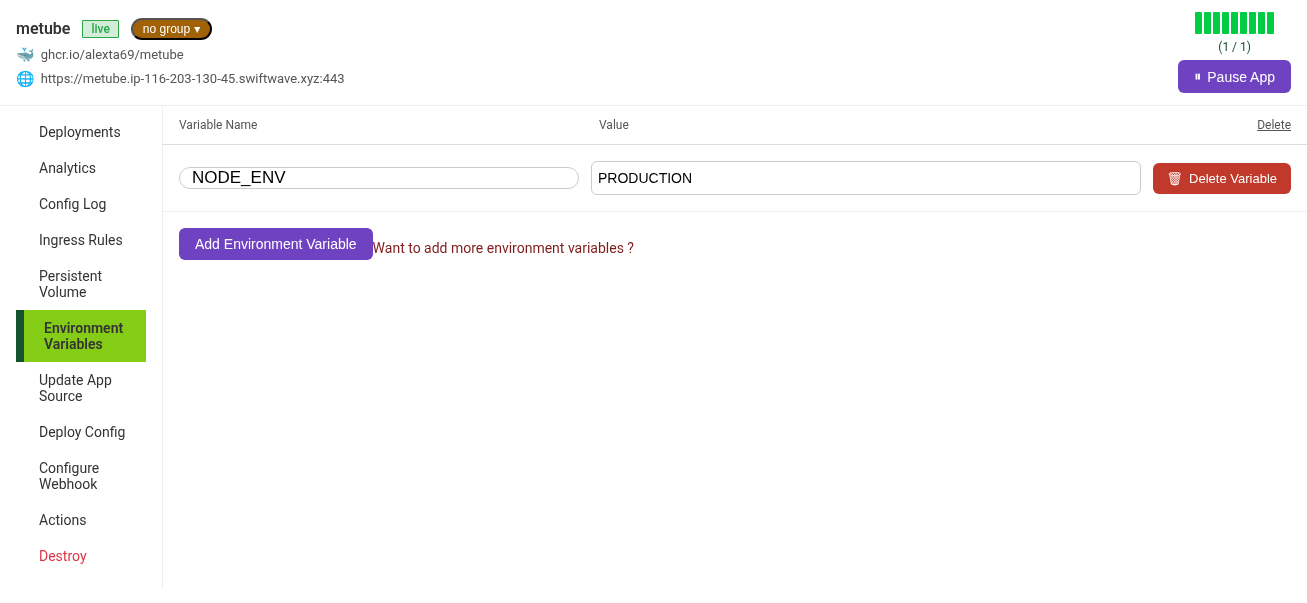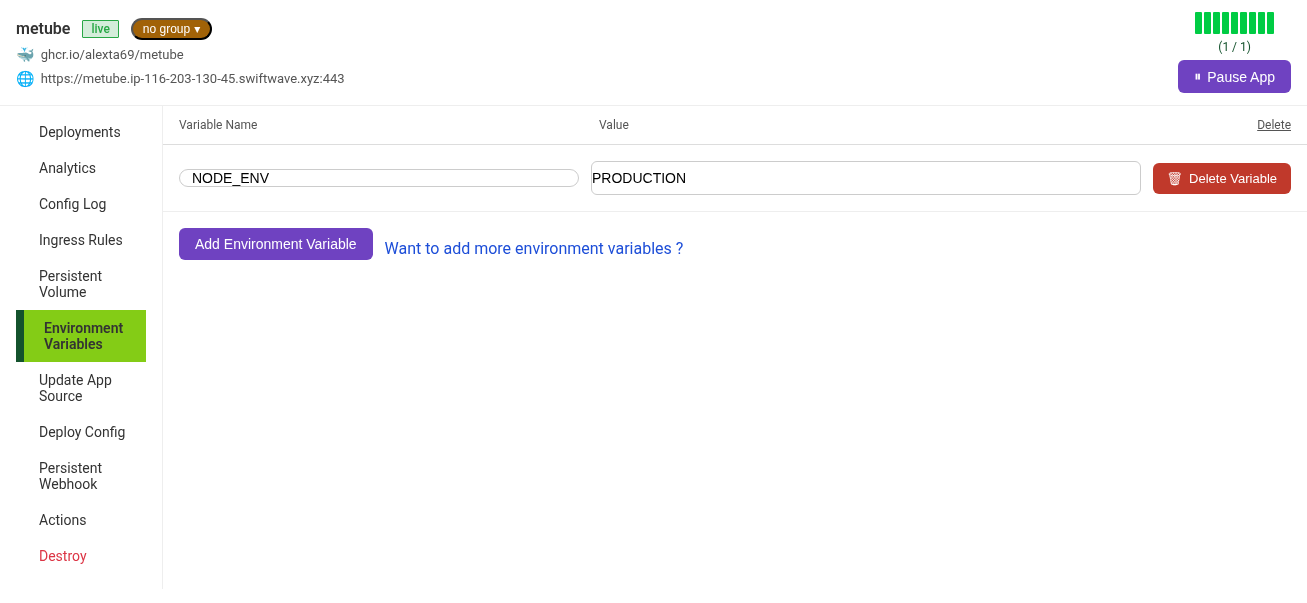--- a/index.html
+++ b/index.html
@@ -154,26 +154,26 @@
       align-items: center;
       padding: 16px 16px;
       gap: 12px;
       border-bottom: 1px solid #eee;
     }
     .env-input {
       flex: 0 0 400px;
       padding: 0 12px;
       border: 1px solid #ccc;
       border-radius: 12px;
-      font-size: 14px;
+      font-size: 17px;
       outline: none;
     }
     .env-value-input {
       flex: 1;
-      padding: 8px 0;
+      padding: 8px 6px;
       border: 1px solid #ccc;
       border-radius: 6px;
       font-size: 14px;
       outline: none;
     }
     .delete-var-btn {
       background: #c0392b;
       color: #fff;
       border: none;
       border-radius: 6px;
@@ -184,34 +184,34 @@
       align-items: center;
       gap: 6px;
       white-space: nowrap;
     }
 
     
     .add-row {
       display: flex;
       align-items: center;
       padding: 16px;
-      gap: 12px;
+      gap: 0;
     }
     .add-env-btn {
       background: #6f42c1;
       color: #fff;
       border: none;
       border-radius: 6px;
       padding: 8px 16px;
       font-size: 14px;
       cursor: pointer;
     }
     .add-hint {
-      color: #1d4ed8;
-      font-size: 16px;
+      color: #7f1d1d;
+      font-size: 14px;
       margin-top: 8px;
     }
   </style>
 </head>
 <body>
 
 <div class="topbar">
   <div class="topbar-left">
     <div class="topbar-title-row">
       <span class="app-name">metube</span>
@@ -255,21 +255,21 @@
   <nav class="sidebar">
 
   <div class="sidebar-item">Deployments</div>
       <div class="sidebar-item">Analytics</div>
       <div class="sidebar-item">Config Log</div>
       <div class="sidebar-item">Ingress Rules</div>
       <div class="sidebar-item">Persistent Volume</div>
       <div class="sidebar-item active">Environment Variables</div>
       <div class="sidebar-item">Update App Source</div>
       <div class="sidebar-item">Deploy Config</div>
-      <div class="sidebar-item">Persistent Webhook</div>
+      <div class="sidebar-item">Configure Webhook</div>
       <div class="sidebar-item">Actions</div>
       <div class="sidebar-item destroy">Destroy</div>
     </nav>
 
   <div class="content">
 
     <div class="table-header">
       <div class="col-name">Variable Name</div>
       <div class="col-value">Value</div>
       <div class="col-delete">Delete</div>

